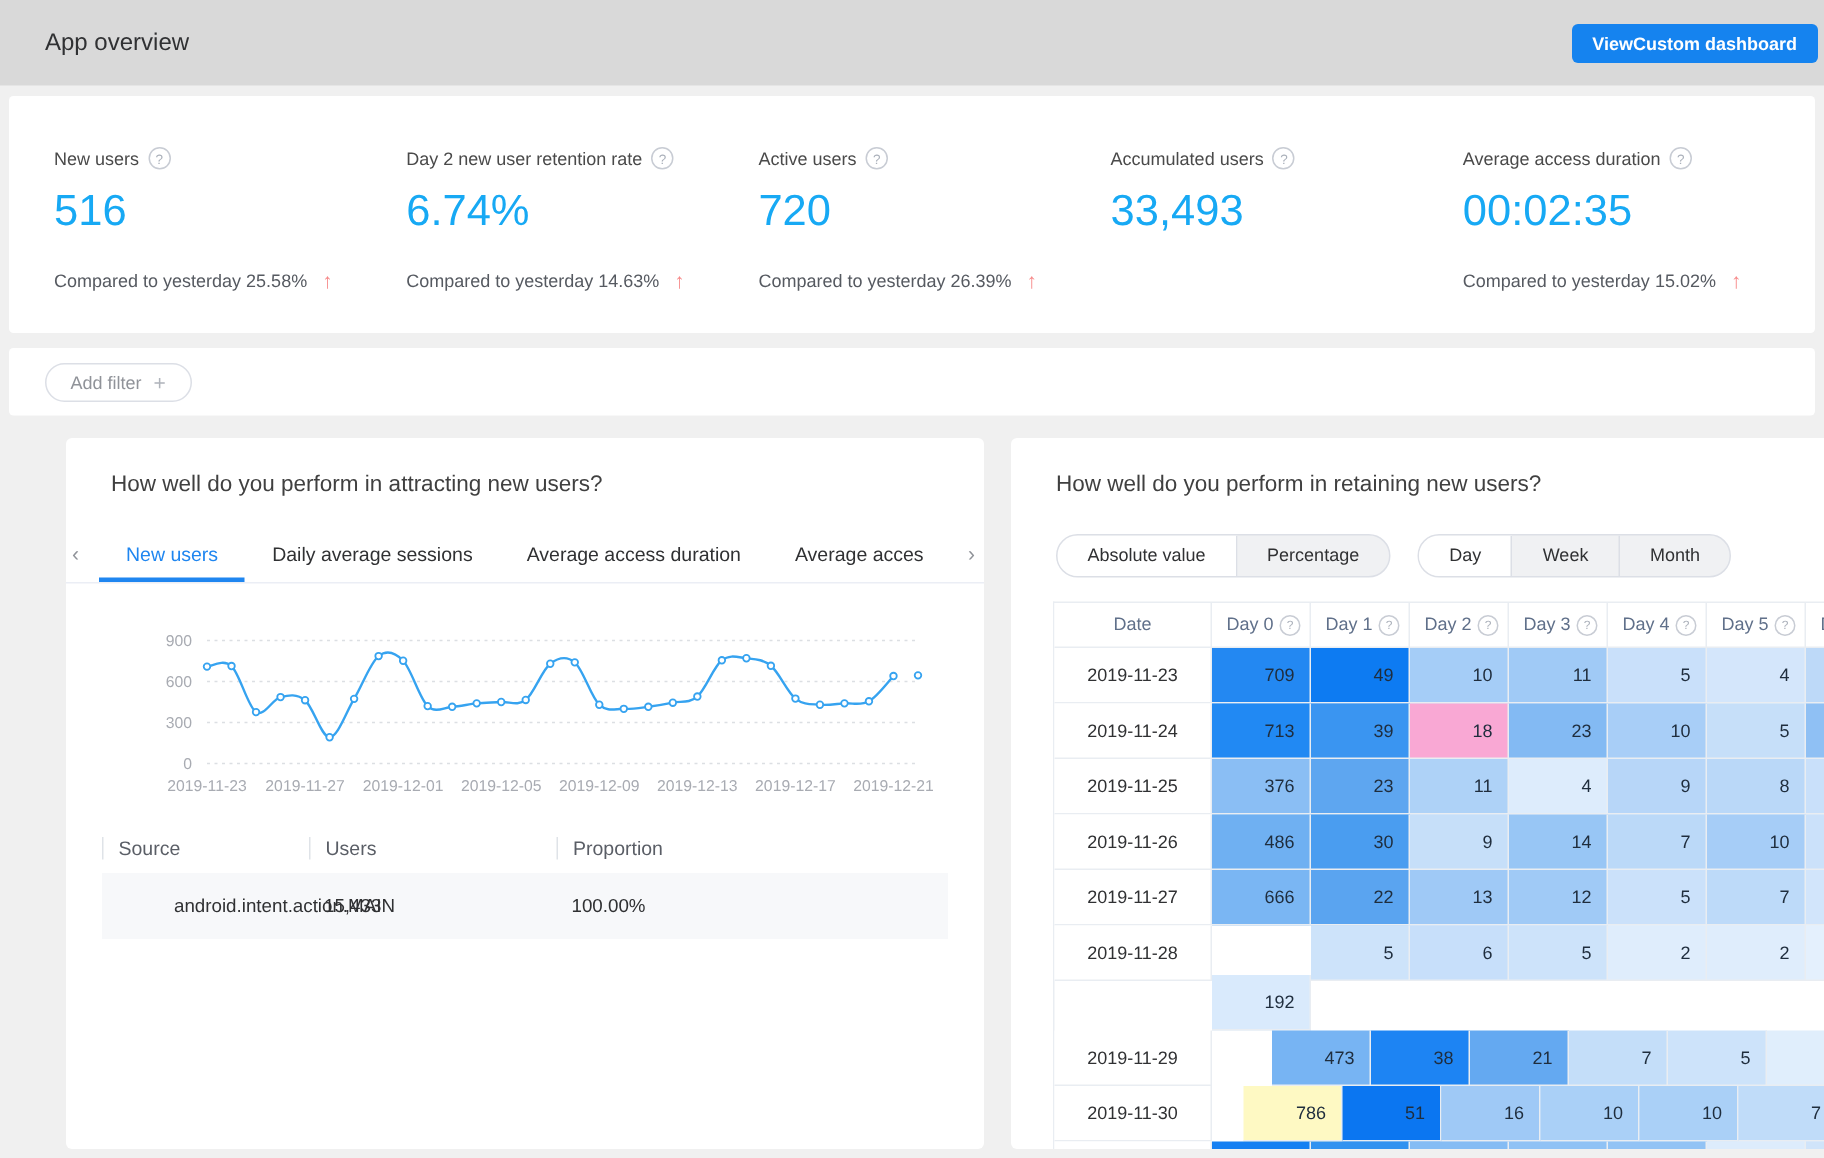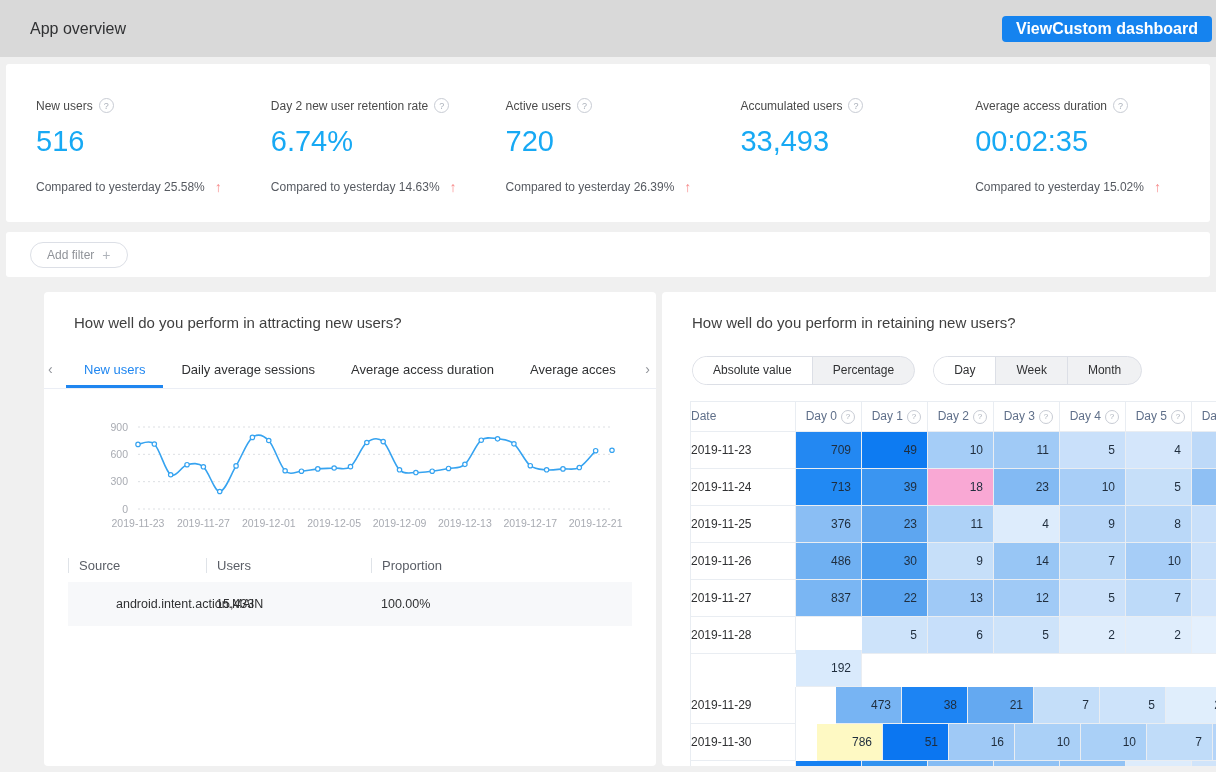--- a/index.html
+++ b/index.html
@@ -11,21 +11,21 @@
   }
   
   .topbar{
     height:57px;background:#d9d9d9;
     display:flex;align-items:center;justify-content:space-between;
     padding:0 4px 0 30px;box-sizing:border-box;
   }
   .topbar-title{font-size:16px;color:#303133;}
   .btn-primary{
     background:#1583ef;color:#fff;border:none;border-radius:4px;
-    font-size:16px;font-weight:bold;height:26px;padding:0 14px;
+    font-size:12px;font-weight:bold;height:26px;padding:0 14px;
     font-family:"Liberation Sans", sans-serif;cursor:pointer;
   }
   
   .kpi-card{
     margin:7px 6px 0 6px;height:158px;background:#fff;border-radius:3px;
     display:flex;padding-left:30px;box-sizing:border-box;
   }
   .kpi{flex:1;padding-top:34px;}
   .kpi-label-row{font-size:12px;color:#4a4a4a;display:flex;align-items:center;}
   .kpi-value{margin-top:12px;font-size:29px;color:#17a9f4;}
@@ -48,21 +48,21 @@
     font-size:12px;color:#909399;font-family:"Liberation Sans", sans-serif;cursor:pointer;
   }
   .add-filter .plus{margin-left:8px;font-size:14px;color:#b0b4bb;}
   .date-range{
     display:flex;align-items:center;justify-content:space-between;
     width:222px;height:29px;border:1px solid #dcdfe6;border-radius:4px;
     padding:0 10px 0 12px;box-sizing:border-box;font-size:12.5px;color:#606266;
     background:#fff;cursor:pointer;
   }
   
-  .panels{margin:15px 0 0 6px;display:flex;gap:6px;height:474px;padding-left:38px;}
+  .panels{margin:15px 0 0 6px;display:flex;gap:18px;height:474px;padding-left:38px;}
   .panel{background:#fff;border-radius:4px;overflow:hidden;}
   .panel-left{width:612px;position:relative;flex:none;}
   .panel-right{width:660px;flex:none;}
   .panel-title{font-size:15px;color:#404040;padding:22px 0 0 30px;height:26px;box-sizing:content-box;}
   
   .tabbar{position:relative;margin-top:14px;border-bottom:1px solid #ebeef5;height:34px;}
   .tabs{display:flex;margin:0 22px;}
   .tab{
     padding:0 18px;font-size:13px;color:#303133;line-height:31px;height:31px;
     white-space:nowrap;cursor:pointer;
@@ -104,21 +104,21 @@
   
   .rt-table{
     margin:16px 0 0 28px;font-size:12px;width:fit-content;
     border-top:1px solid #e9edf2;border-left:1px solid #e9edf2;
   }
   .rt-row{display:flex;}
   .rt-cell{
     box-sizing:border-box;border-right:1px solid #e9edf2;border-bottom:1px solid #e9edf2;
     height:37px;line-height:36px;
   }
-  .rt-date{width:105px;text-align:left;background:#fff;color:#303133;flex:none;}
+  .rt-date{width:105px;text-align:center;background:#fff;color:#303133;flex:none;}
   .rt-num{width:66px;text-align:right;padding-right:10px;flex:none;}
   .rt-head .rt-cell{height:30px;line-height:29px;color:#60708a;background:#fff;}
   .rt-head .rt-num{display:flex;align-items:center;justify-content:flex-end;padding-right:6px;}
   .rt-head .help{width:12px;height:12px;font-size:8px;margin-left:4px;}
   .rt-val{color:#1f2d3d;}
   .rt-partial .rt-cell{height:8px;border-bottom:none;overflow:hidden;}
 </style>
 </head>
 <body>
 
@@ -347,21 +347,21 @@
             <div class="rt-cell rt-num rt-val" style="background: rgb(111, 176, 242);">486</div>
             <div class="rt-cell rt-num rt-val" style="background: rgb(74, 157, 240);">30</div>
             <div class="rt-cell rt-num rt-val" style="background: rgb(198, 223, 249);">9</div>
             <div class="rt-cell rt-num rt-val" style="background: rgb(152, 198, 245);">14</div>
             <div class="rt-cell rt-num rt-val" style="background: rgb(187, 217, 248);">7</div>
             <div class="rt-cell rt-num rt-val" style="background: rgb(166, 205, 247);">10</div>
             <div class="rt-cell rt-num rt-val" style="background: rgb(203, 225, 250);"></div>
           </div>
           <div class="rt-row">
             <div class="rt-cell rt-date">2019-11-27</div>
-            <div class="rt-cell rt-num rt-val" style="background: rgb(122, 182, 243);">837</div>
+            <div class="rt-cell rt-num rt-val" style="background: rgb(122, 182, 243);">666</div>
             <div class="rt-cell rt-num rt-val" style="background: rgb(90, 164, 240);">22</div>
             <div class="rt-cell rt-num rt-val" style="background: rgb(159, 201, 246);">13</div>
             <div class="rt-cell rt-num rt-val" style="background: rgb(160, 202, 246);">12</div>
             <div class="rt-cell rt-num rt-val" style="background: rgb(203, 225, 250);">5</div>
             <div class="rt-cell rt-num rt-val" style="background: rgb(189, 218, 249);">7</div>
             <div class="rt-cell rt-num rt-val" style="background: rgb(210, 229, 251);"></div>
           </div>
           <div class="rt-row">
             <div class="rt-cell rt-date">2019-11-28</div>
             <div class="rt-cell rt-num rt-val" style="background: rgb(217, 234, 252); margin-top: 33px;">192</div>

